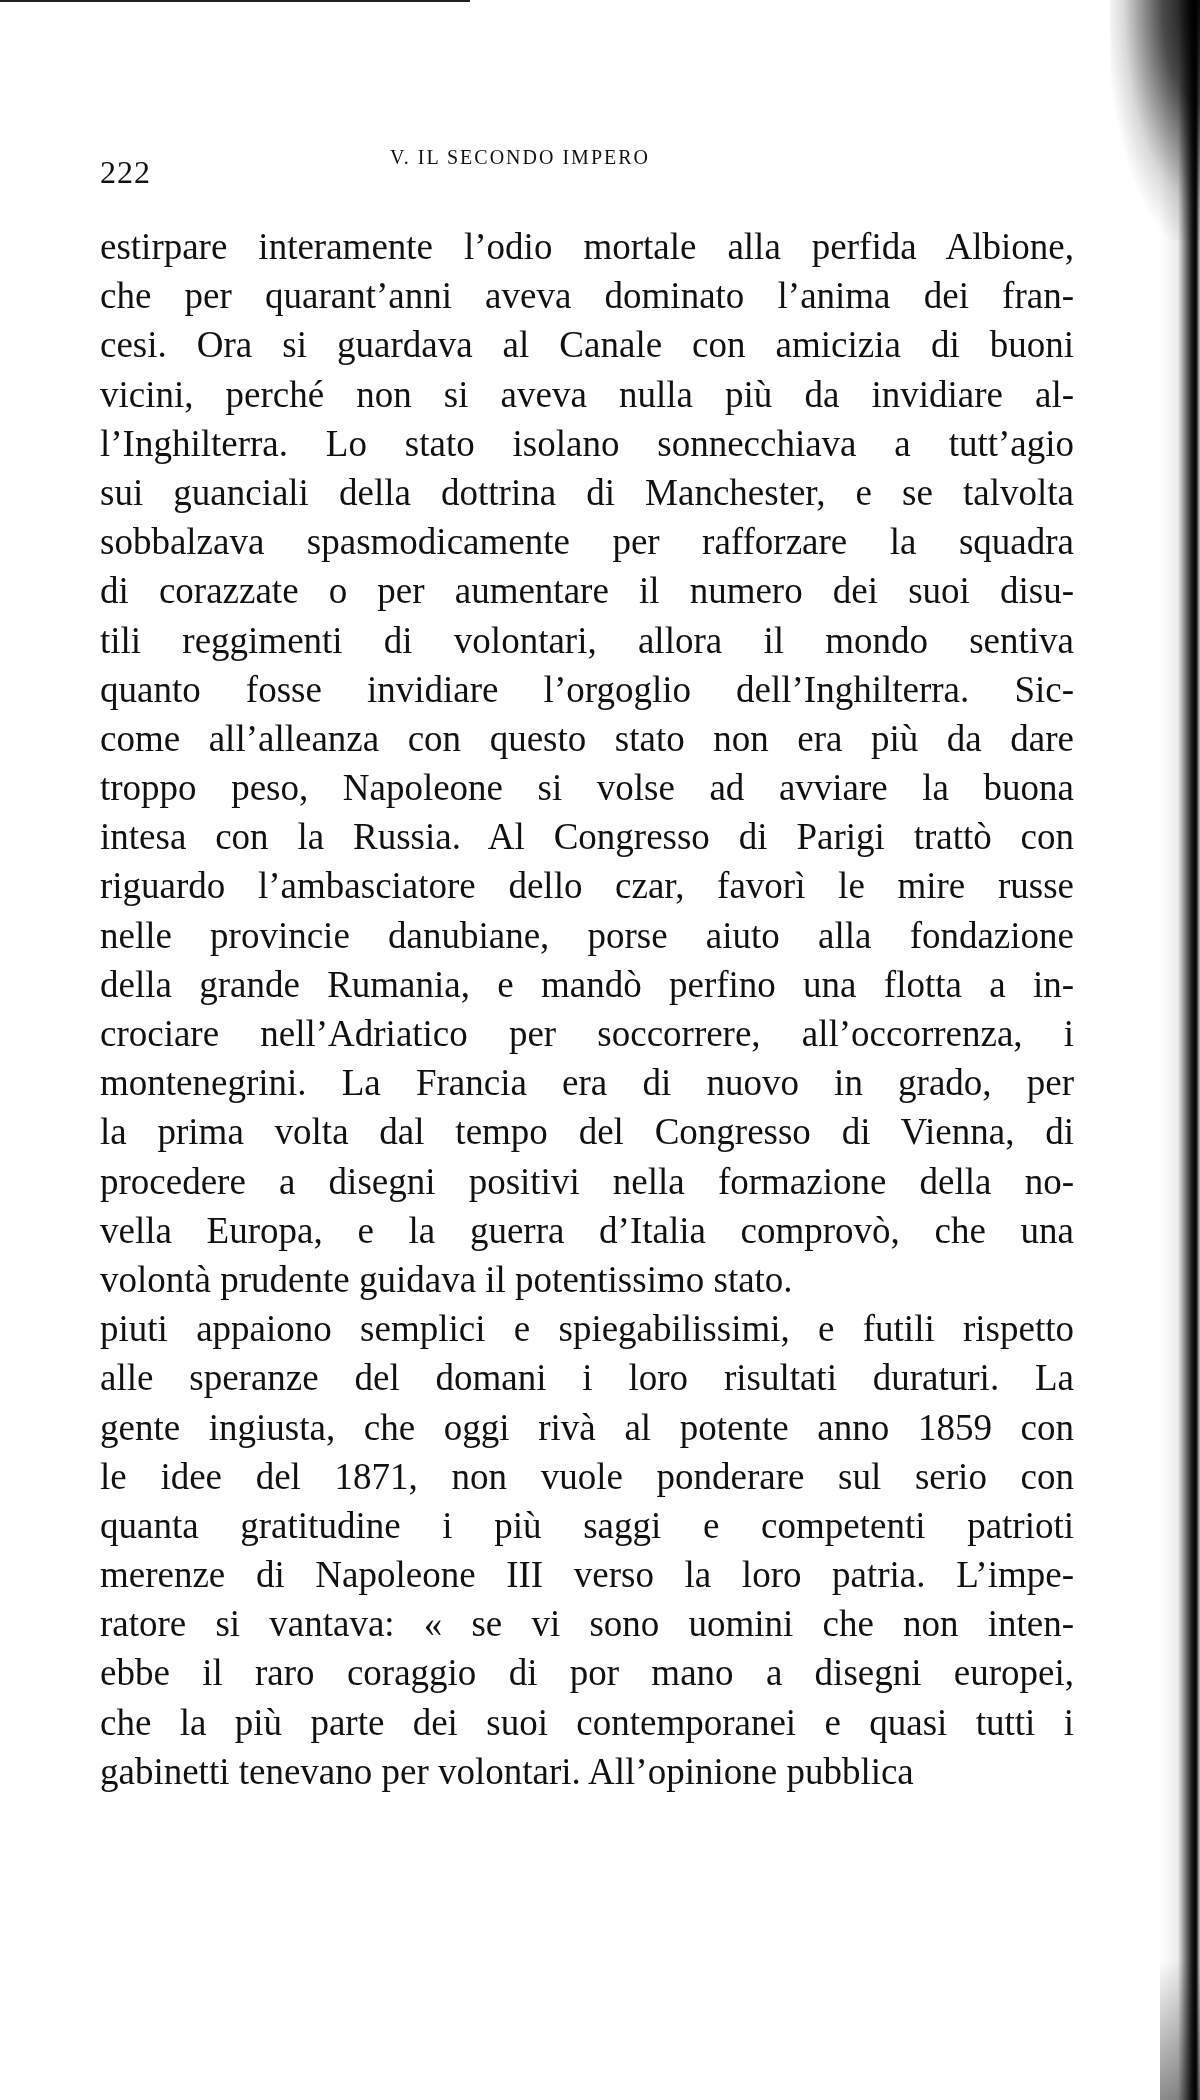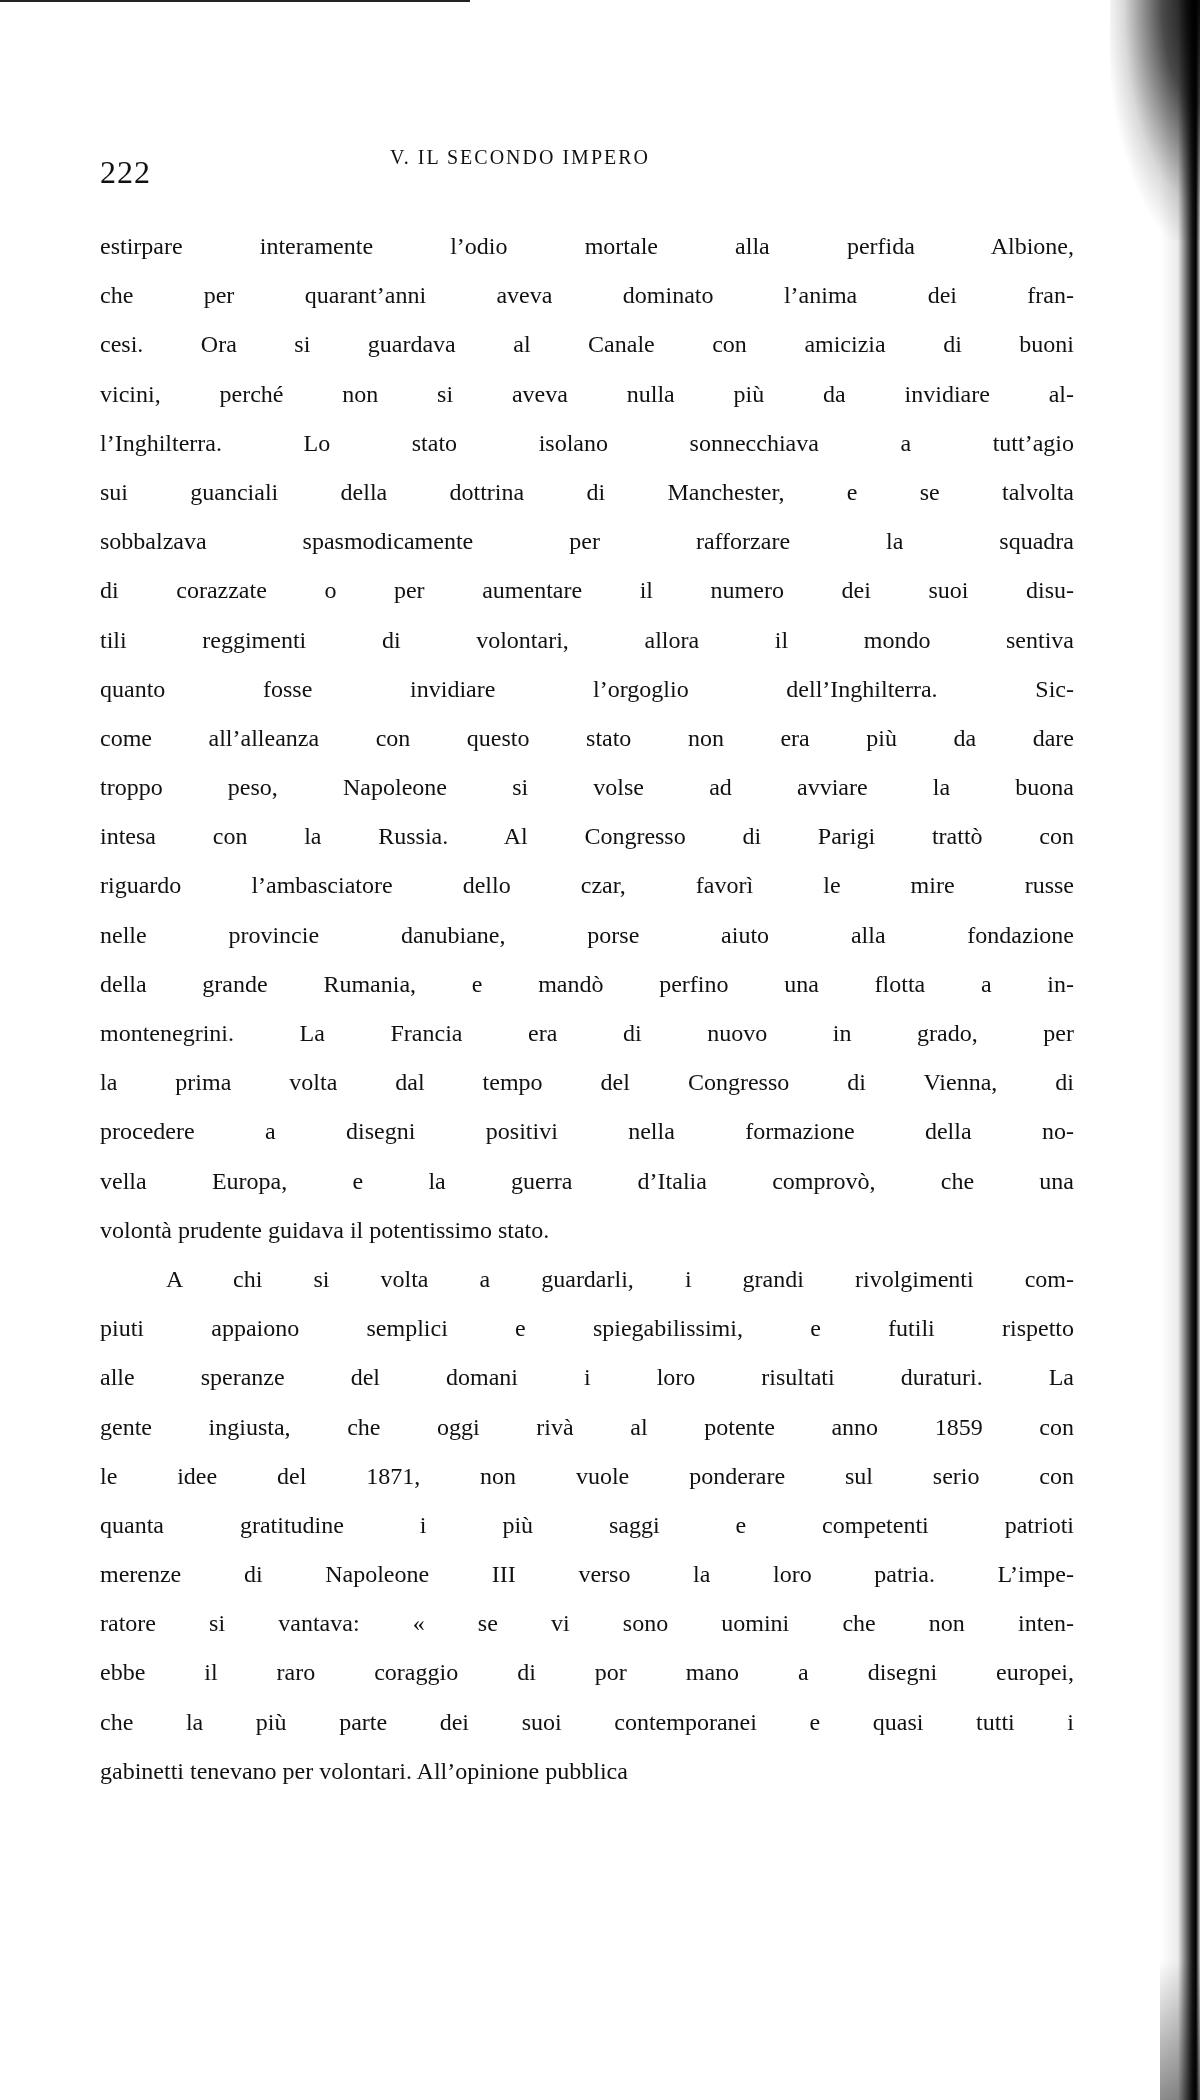--- a/index.html
+++ b/index.html
@@ -74,21 +74,21 @@
     .text-block {
       position: absolute;
       left: 100px;
       top: 222px;
       width: 974px;
     }
     .line {
       display: block;
       height: 49.2px;
       line-height: 49.2px;
-      font-size: 24px;
+      font-size: 37px;
       text-align: justify;
       text-align-last: justify;
       white-space: nowrap;
       overflow: visible;
     }
     .line.last {
       text-align-last: left;
     }
     .line.indent {
       padding-left: 66px;
@@ -116,28 +116,28 @@
       <span class="line">sobbalzava spasmodicamente per rafforzare la squadra</span>
       <span class="line">di corazzate o per aumentare il numero dei suoi disu-</span>
       <span class="line">tili reggimenti di volontari, allora il mondo sentiva</span>
       <span class="line">quanto fosse invidiare l’orgoglio dell’Inghilterra. Sic-</span>
       <span class="line">come all’alleanza con questo stato non era più da dare</span>
       <span class="line">troppo peso, Napoleone si volse ad avviare la buona</span>
       <span class="line">intesa con la Russia. Al Congresso di Parigi trattò con</span>
       <span class="line">riguardo l’ambasciatore dello czar, favorì le mire russe</span>
       <span class="line">nelle provincie danubiane, porse aiuto alla fondazione</span>
       <span class="line">della grande Rumania, e mandò perfino una flotta a in-</span>
+      <span class="line">crociare nell’Adriatico per soccorrere, all’occorrenza, i</span>
       <span class="line">montenegrini. La Francia era di nuovo in grado, per</span>
       <span class="line">la prima volta dal tempo del Congresso di Vienna, di</span>
       <span class="line">procedere a disegni positivi nella formazione della no-</span>
       <span class="line">vella Europa, e la guerra d’Italia comprovò, che una</span>
       <span class="line last">volontà prudente guidava il potentissimo stato.</span>
     </div>
     <div>
-      <span class="line indent">A chi si volta a guardarli, i grandi rivolgimenti com-</span>
       <span class="line">piuti appaiono semplici e spiegabilissimi, e futili rispetto</span>
       <span class="line">alle speranze del domani i loro risultati duraturi. La</span>
       <span class="line">gente ingiusta, che oggi rivà al potente anno 1859 con</span>
       <span class="line">le idee del 1871, non vuole ponderare sul serio con</span>
       <span class="line">quanta gratitudine i più saggi e competenti patrioti</span>
       <span class="line">merenze di Napoleone III verso la loro patria. L’impe-</span>
       <span class="line">ratore si vantava: « se vi sono uomini che non inten-</span>
       <span class="line">ebbe il raro coraggio di por mano a disegni europei,</span>
       <span class="line">che la più parte dei suoi contemporanei e quasi tutti i</span>
       <span class="line last">gabinetti tenevano per volontari. All’opinione pubblica</span>

